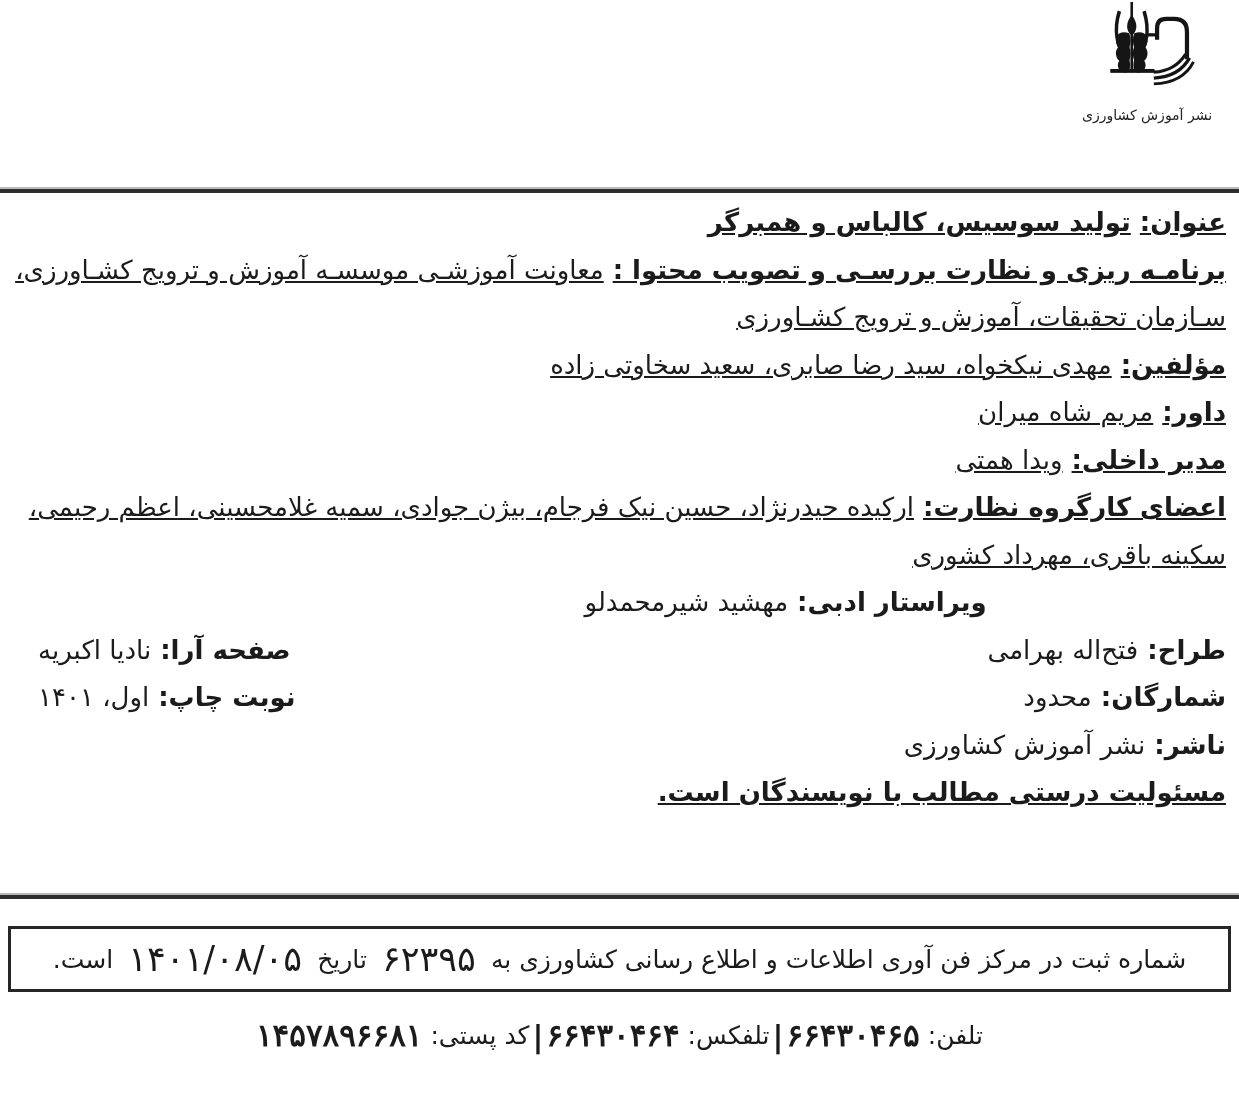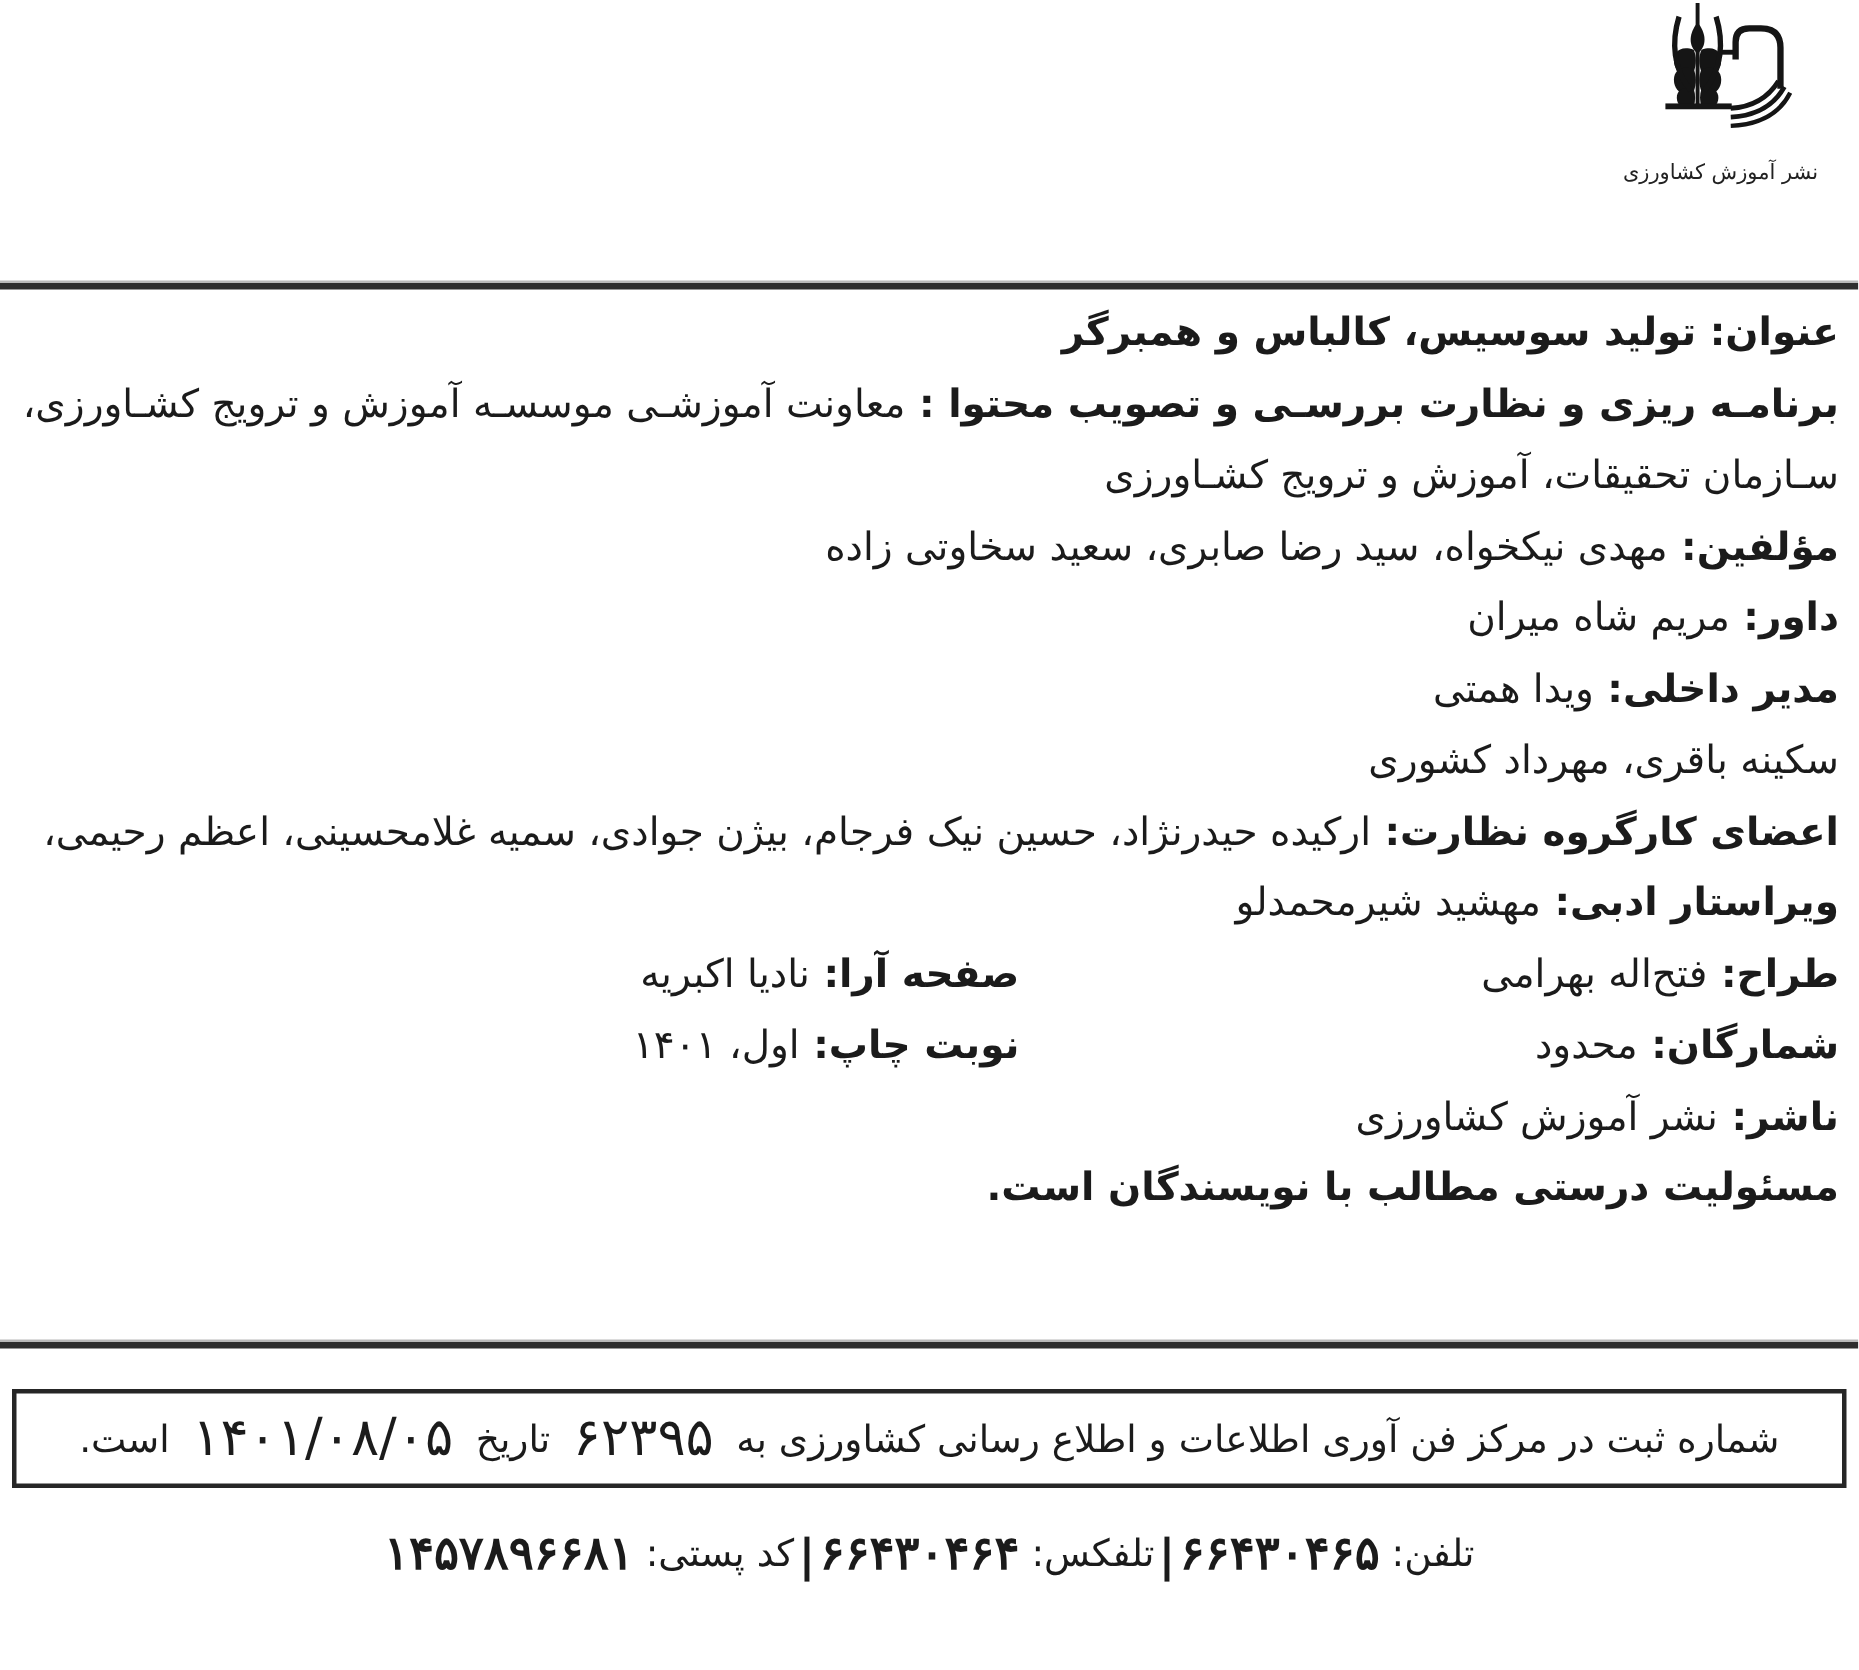--- a/index.html
+++ b/index.html
@@ -13,26 +13,26 @@
   .logo-block { position:absolute; top:2px; right:26px; width:132px; text-align:center; }
   .logo-block svg { display:block; margin:0 auto; }
   .logo-caption { font-size:14px; margin-top:1px; white-space:nowrap; color:#222; }
   
   .rule { position:absolute; left:0; right:0; height:6px;
           background:linear-gradient(to bottom,#b9b9b9 0 2px,#2e2e2e 2px 100%); }
   .rule-top { top:187px; }
   .rule-mid { top:893px; }
   
   .content { position:absolute; top:199px; right:13px; left:38px; }
-  .line { line-height:47.5px; font-size:26px; text-align:right; white-space:nowrap; }
+  .line { line-height:47.5px; font-size:26px; text-align:right; white-space:nowrap;text-decoration:underline; }
   .lbl { font-weight:bold; margin-left:9px; }
   .all-bold, .all-bold .val { font-weight:bold; }
   .row { display:flex; line-height:47.5px; font-size:26px; }
   .cell-r { width:46%; text-align:right; white-space:nowrap; }
-  .cell-l { width:54%; text-align:right; white-space:nowrap; }
+  .cell-l { width:54%; text-align:left; white-space:nowrap; }
   
   .regbox {
     position:absolute; top:926px; left:8px; right:8px; height:66px;
     border:3px solid #262626; background:#fff;
     display:flex; align-items:center; justify-content:center; gap:15px;
     font-size:25px;
   }
   .regnum { font-size:35px; letter-spacing:1px; }
   
   .address { position:absolute; top:1013px; left:0; right:0; text-align:center; }
@@ -94,25 +94,25 @@
 
     <div class="line">
       <span class="lbl">داور:</span><span class="val">مریم شاه میران</span>
     </div>
 
     <div class="line">
       <span class="lbl">مدیر داخلی:</span><span class="val">ویدا همتی</span>
     </div>
 
     <div class="line">
-      <span class="val">سکینه باقری، مهرداد کشوری</span>
+      <span class="lbl">اعضای کارگروه نظارت:</span><span class="val">ارکیده حیدرنژاد، حسین نیک فرجام، بیژن جوادی، سمیه غلامحسینی، اعظم رحیمی،</span>
     </div>
 
     <div class="line">
-      <span class="lbl">اعضای کارگروه نظارت:</span><span class="val">ارکیده حیدرنژاد، حسین نیک فرجام، بیژن جوادی، سمیه غلامحسینی، اعظم رحیمی،</span>
+      <span class="val">سکینه باقری، مهرداد کشوری</span>
     </div>
 
     <div class="row">
       <div class="cell-l">
         <span class="lbl">ویراستار ادبی:</span><span class="val">مهشید شیرمحمدلو</span>
       </div>
     </div>
 
     <div class="row">
       <div class="cell-r">

